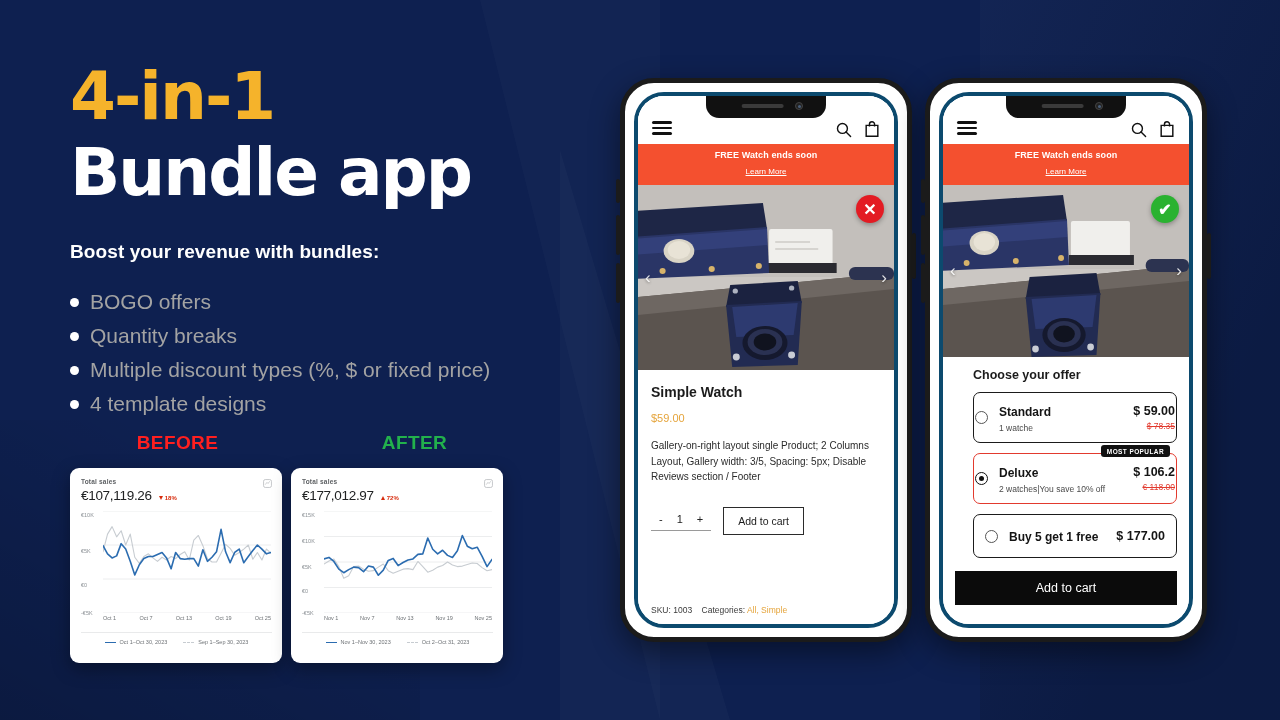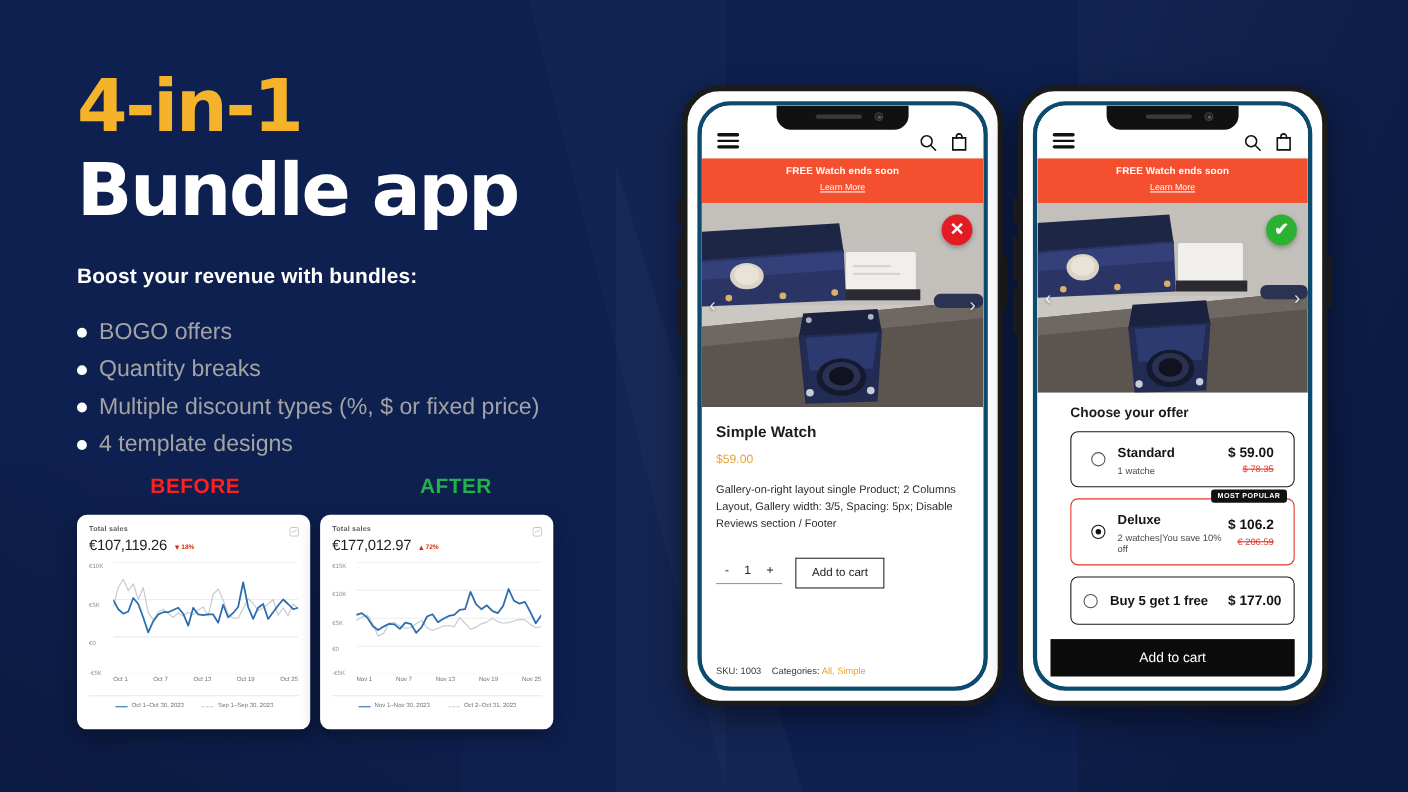--- a/index.html
+++ b/index.html
@@ -140,21 +140,21 @@
   .stepper{ display:flex; align-items:center; gap:14px; border-bottom:1px solid #9a9a9a;
             padding:3px 8px 5px 8px; font-size:11px; color:#222; }
   .addcart-outline{ border:1px solid #2b2b2b; padding:7px 14px; font-size:10.5px; color:#1b1b1b; }
   .sku-row{ position:absolute; left:13px; bottom:9px; font-size:8.5px; color:#3a3a3a; }
   .sku-row .cat{ color:#E5A43B; }
 
   
   .offers{ padding:11px 12px 0 12px;margin-left:18px; }
   .offers-title{ font-size:12.5px; font-weight:600; color:#1b1b1b; }
   .offer{ position:relative; border:1.5px solid #1b1b1b; border-radius:7px;
-          margin-top:10px; padding:9px 18px; display:flex; align-items:center; }
+          margin-top:10px; padding:9px 1px; display:flex; align-items:center; }
   .offer.sel{ border-color:#E23A2E; }
   .radio{ width:13px; height:13px; border-radius:50%; border:1.5px solid #555; flex:0 0 13px; }
   .radio.on{ border:1.5px solid #111; position:relative; }
   .radio.on:after{ content:""; position:absolute; left:2.5px; top:2.5px; width:5px; height:5px;
                    border-radius:50%; background:#111; box-shadow:0 0 0 1.4px #fff; }
   .offer-mid{ flex:1; margin-left:11px; }
   .offer-name{ font-size:12px; font-weight:700; color:#141414; }
   .offer-sub{ font-size:8.5px; color:#4a4a4a; margin-top:3px; }
   .offer-right{ text-align:right; }
   .offer-price{ font-size:12.5px; font-weight:700; color:#141414; }
@@ -488,21 +488,21 @@
 
         <div class="offer sel">
           <span class="pop-badge">MOST POPULAR</span>
           <span class="radio on"></span>
           <span class="offer-mid">
             <span class="offer-name">Deluxe</span>
             <span class="offer-sub" style="display:block">2 watches|You save 10% off</span>
           </span>
           <span class="offer-right">
             <span class="offer-price" style="display:block">$ 106.2</span>
-            <span class="offer-old" style="display:block">€ 206.59</span>
+            <span class="offer-old" style="display:block">€ 118.00</span>
           </span>
         </div>
 
         <div class="offer" style="padding:12px 11px">
           <span class="radio"></span>
           <span class="offer-mid">
             <span class="offer-name">Buy 5 get 1 free</span>
           </span>
           <span class="offer-right">
             <span class="offer-price" style="display:block">$ 177.00</span>

